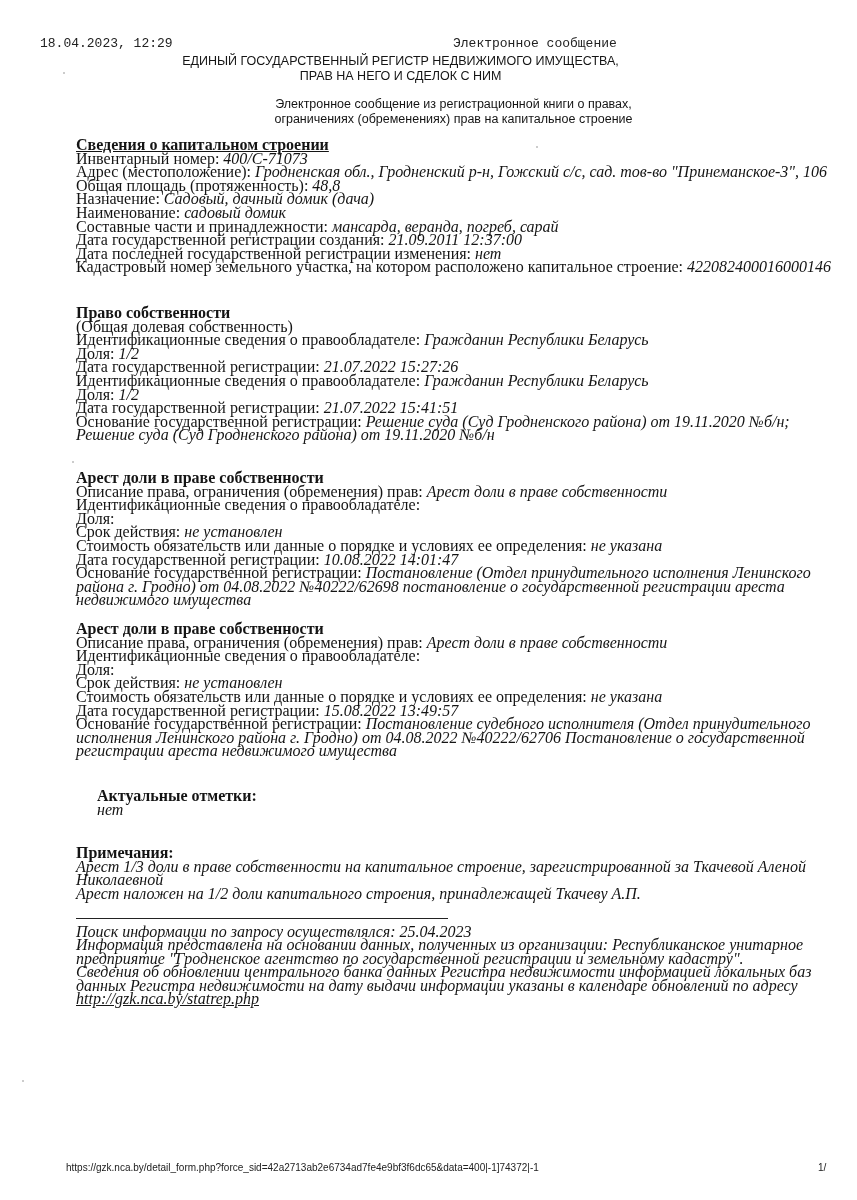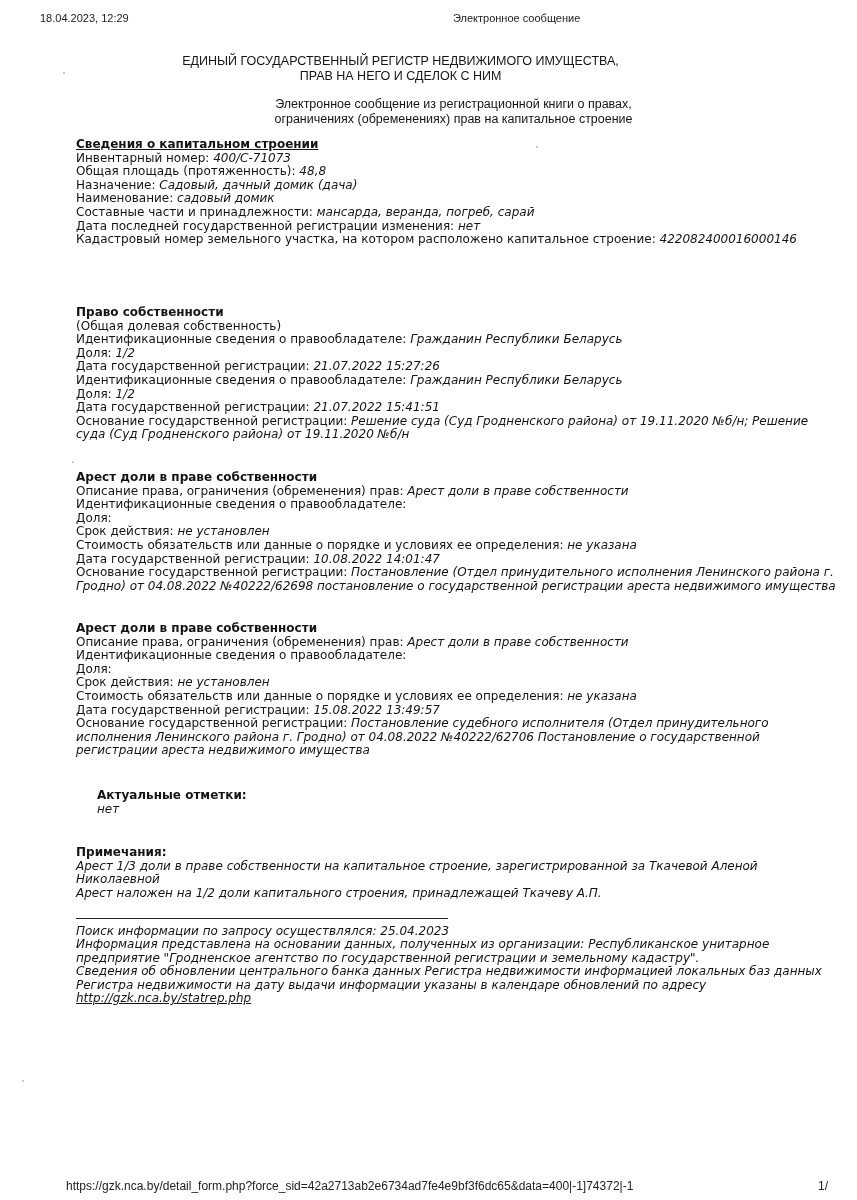--- a/index.html
+++ b/index.html
@@ -1,43 +1,43 @@
 <!DOCTYPE html>
 <html><head>
   <meta charset="utf-8">
   <style>
     html, body { margin: 0; padding: 0; background: #ffffff; }
     body {
       width: 857px; height: 1200px; position: relative; overflow: hidden;
       color: #141414;
       font-family: "DejaVu Sans", sans-serif;
     }
-    .hdr { position: absolute; top: 12px; font-family: Liberation Sans, sans-serif; font-size: 11px; color: #222; }
+    .hdr { position: absolute; top: 36px; font-family: Liberation Mono, monospace; font-size: 13px; color: #222; }
     .hdr-left { left: 40px; }
     .hdr-right { left: 453px; }
     .title { position: absolute; top: 54px; left: 0; width: 801px; text-align: center;
       font-family: "Liberation Sans", sans-serif; font-size: 12.5px; line-height: 15px; }
     .subtitle { position: absolute; top: 97px; left: 0; width: 907px; text-align: center;
       font-family: "Liberation Sans", sans-serif; font-size: 12.5px; line-height: 15px; }
     .content { position: absolute; left: 76px; width: 760px;
-      font-size: 12px; line-height: 13.6px; }
+      font-size: 16px; line-height: 13.6px; font-family: Liberation Serif, serif; }
     .content .line { white-space: normal; }
     .h { font-weight: bold; }
     .h.u { text-decoration: underline; }
     .v { font-style: italic; }
     #s1 { top: 138px; }
     #s2 { top: 306px; }
     #s3 { top: 471px; }
     #s4 { top: 622px; }
     #s5 { top: 789px; margin-left: 21px; }
     #s6 { top: 846px; }
     #s7 { top: 912px; }
     .rule { position: absolute; top: 918px; left: 76px; width: 372px; border-top: 1px solid #222; }
     .link { text-decoration: underline; font-style: italic; }
-    .footer { position: absolute; top: 1162px; font-family: "Liberation Sans", sans-serif; font-size: 12px; color: #222; margin-top: 17px; }
+    .footer { position: absolute; top: 1162px; font-family: "Liberation Sans", sans-serif; font-size: 10px; color: #222; }
     .footer-url { left: 66px; }
     .footer-page { left: 818px; }
     .speck { position: absolute; width: 2px; height: 2px; background: #bbb; border-radius: 1px; }
   </style>
 </head>
 <body>
 
 <div class="hdr hdr-left">18.04.2023, 12:29</div>
 <div class="hdr hdr-right">Электронное сообщение</div>
 
@@ -48,24 +48,26 @@
 
 <div class="subtitle">
   <div>Электронное сообщение из регистрационной книги о правах,</div>
   <div>ограничениях (обременениях) прав на капитальное строение</div>
 </div>
 
 <div class="content" id="s1">
   <div class="line h u">Сведения о капитальном строении</div>
   <div class="fields">
       <div class="line"><span>Инвентарный номер: </span><span class="v">400/С-71073</span></div>
+      <div class="line"><span>Адрес (местоположение): </span><span class="v">Гродненская обл., Гродненский р-н, Гожский с/с, сад. тов-во "Принеманское-3", 106</span></div>
       <div class="line"><span>Общая площадь (протяженность): </span><span class="v">48,8</span></div>
       <div class="line"><span>Назначение: </span><span class="v">Садовый, дачный домик (дача)</span></div>
       <div class="line"><span>Наименование: </span><span class="v">садовый домик</span></div>
       <div class="line"><span>Составные части и принадлежности: </span><span class="v">мансарда, веранда, погреб, сарай</span></div>
+      <div class="line"><span>Дата государственной регистрации создания: </span><span class="v">21.09.2011 12:37:00</span></div>
       <div class="line"><span>Дата последней государственной регистрации изменения: </span><span class="v">нет</span></div>
       <div class="line"><span>Кадастровый номер земельного участка, на котором расположено капитальное строение: </span><span class="v">422082400016000146</span></div>
     </div>
 </div>
 
 <div class="content" id="s2">
   <div class="line h">Право собственности</div>
   <div class="line">(Общая долевая собственность)</div>
   <div class="fields">
       <div class="line"><span>Идентификационные сведения о правообладателе: </span><span class="v">Гражданин Республики Беларусь</span></div>

